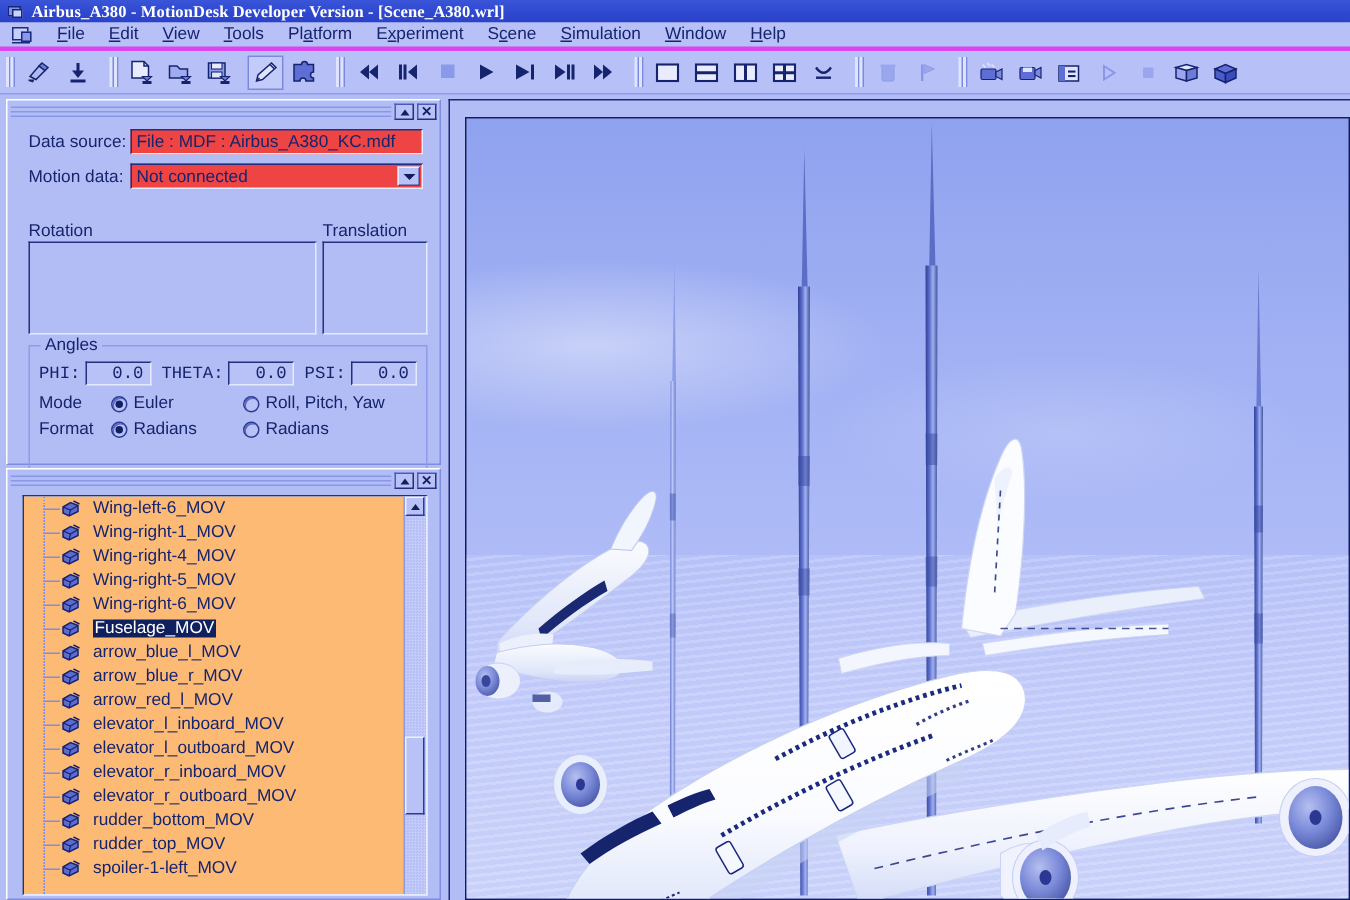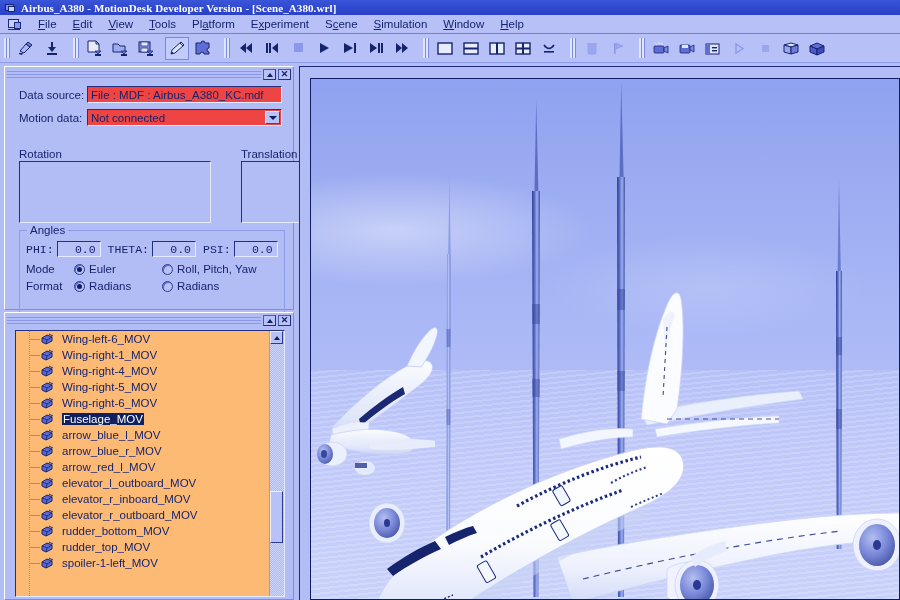--- a/index.html
+++ b/index.html
@@ -25,21 +25,21 @@
   .tb-icon .g1{position:absolute;left:1px;top:2px;width:9px;height:7px;background:#7f90e8;border:1px solid #18267a;box-sizing:border-box;}
   .tb-icon .g2{position:absolute;left:4px;top:4px;width:7px;height:6px;background:#c9d3ff;border:1px solid #18267a;box-sizing:border-box;}
   .titlebar .tb-text{
     color:#ffffff;font-size:11px;font-weight:bold;letter-spacing:.1px;white-space:nowrap;font-family:Liberation Serif, serif;
   }
 
   
   .menubar{
     position:absolute;left:0;top:15px;width:900px;height:19px;
     background:#b7c0f7;
-    border-bottom:1px solid #d946ef;
+    border-bottom:3px solid #d946ef;
     display:flex;align-items:center;box-sizing:border-box;
   }
   .menu-doc-icon{width:18px;height:15px;margin:0 6px 0 6px;position:relative;flex:0 0 auto;}
   .menu-doc-icon .d1{position:absolute;left:2px;top:2px;width:11px;height:9px;border:1px solid #1b2a80;background:#c6cffb;box-sizing:border-box;}
   .menu-doc-icon .d2{position:absolute;left:8px;top:5px;width:7px;height:7px;border:1px solid #1b2a80;background:#8a99ec;box-sizing:border-box;}
   .menu-doc-icon .du{position:absolute;left:2px;top:12px;width:12px;height:1px;background:#1b2a80;}
   .menuitem{
     padding:1px 8px;font-size:11.5px;color:#16246e;white-space:nowrap;cursor:default;
   }
   .menuitem u{text-decoration:underline;}
@@ -448,21 +448,21 @@
         <span class="arrowbox">
             <span class="tri"></span>
           </span>
       </div>
     </div>
 
     <div style="position:absolute;left:14px;top:81px;">
       <div class="grouplabel">Rotation</div>
       <div class="listbox" style="width:192px;height:62px;"></div>
     </div>
-    <div style="position:absolute;left:210px;top:81px;margin-left:26px;">
+    <div style="position:absolute;left:210px;top:81px;">
       <div class="grouplabel">Translation</div>
       <div class="listbox" style="width:70px;height:62px;"></div>
     </div>
 
     <div class="fieldset" style="left:14px;top:163px;width:266px;height:84px;">
       <div class="legend">Angles</div>
 
       <div style="position:absolute;left:6px;top:10px;display:flex;align-items:center;font-family:Liberation Mono, monospace;">
         <span class="lbl" style="margin-right:3px;">PHI:</span>
         <span class="numfield" style="width:44px;">0.0</span>
@@ -599,20 +599,30 @@
             </div>
             <div class="titem">
               <div class="hline"></div>
               <div class="ico"><svg width="14" height="12" viewBox="0 0 14 12">
                   <path d="M2 5 L7 2 L12 4 L12 8 L6 11 L2 9 Z" fill="#5b6bd0" stroke="#16246e" stroke-width="1"></path>
                   <path d="M2 5 L7 7 L12 4" fill="none" stroke="#16246e" stroke-width=".8"></path>
                   <path d="M7 7 L6 11" fill="none" stroke="#16246e" stroke-width=".8"></path>
                   <path d="M9 1 L13 3" stroke="#16246e" stroke-width="1"></path>
                 </svg></div>
               <span class="tx">arrow_red_l_MOV</span>
+            </div>
+            <div class="titem">
+              <div class="hline"></div>
+              <div class="ico"><svg width="14" height="12" viewBox="0 0 14 12">
+                  <path d="M2 5 L7 2 L12 4 L12 8 L6 11 L2 9 Z" fill="#5b6bd0" stroke="#16246e" stroke-width="1"></path>
+                  <path d="M2 5 L7 7 L12 4" fill="none" stroke="#16246e" stroke-width=".8"></path>
+                  <path d="M7 7 L6 11" fill="none" stroke="#16246e" stroke-width=".8"></path>
+                  <path d="M9 1 L13 3" stroke="#16246e" stroke-width="1"></path>
+                </svg></div>
+              <span class="tx">elevator_l_inboard_MOV</span>
             </div>
             <div class="titem">
               <div class="hline"></div>
               <div class="ico"><svg width="14" height="12" viewBox="0 0 14 12">
                   <path d="M2 5 L7 2 L12 4 L12 8 L6 11 L2 9 Z" fill="#5b6bd0" stroke="#16246e" stroke-width="1"></path>
                   <path d="M2 5 L7 7 L12 4" fill="none" stroke="#16246e" stroke-width=".8"></path>
                   <path d="M7 7 L6 11" fill="none" stroke="#16246e" stroke-width=".8"></path>
                   <path d="M9 1 L13 3" stroke="#16246e" stroke-width="1"></path>
                 </svg></div>
               <span class="tx">elevator_l_outboard_MOV</span>

